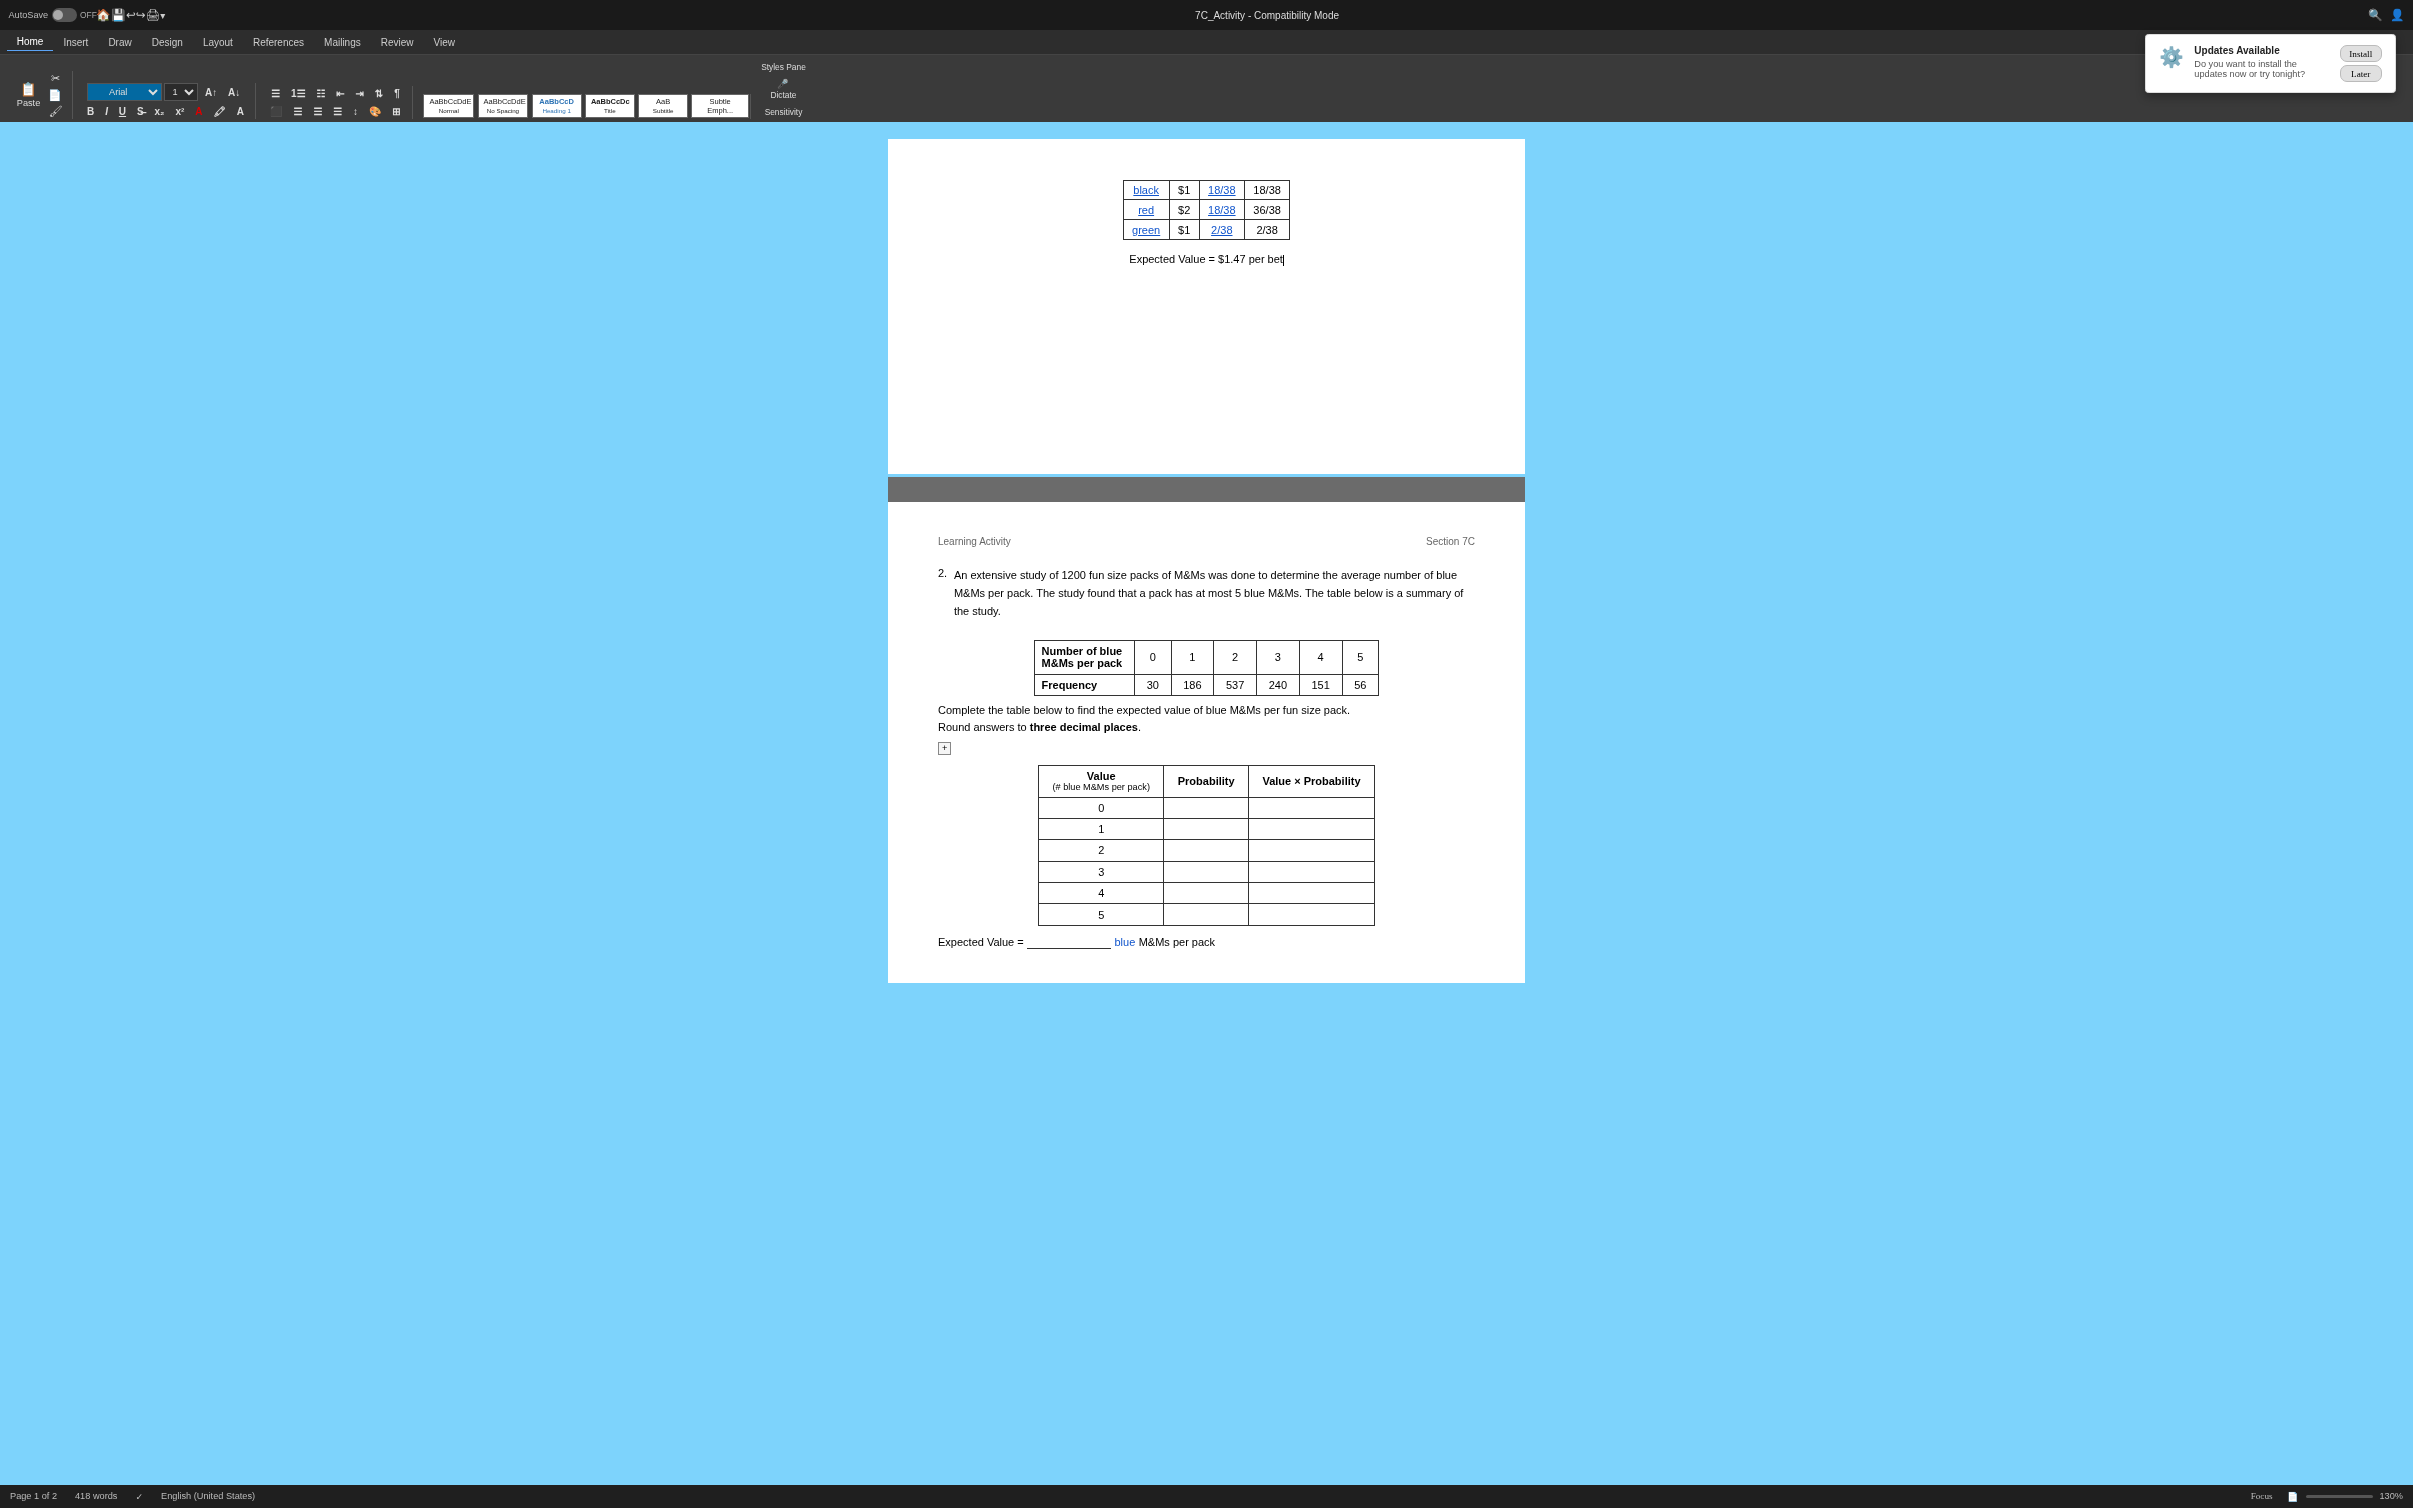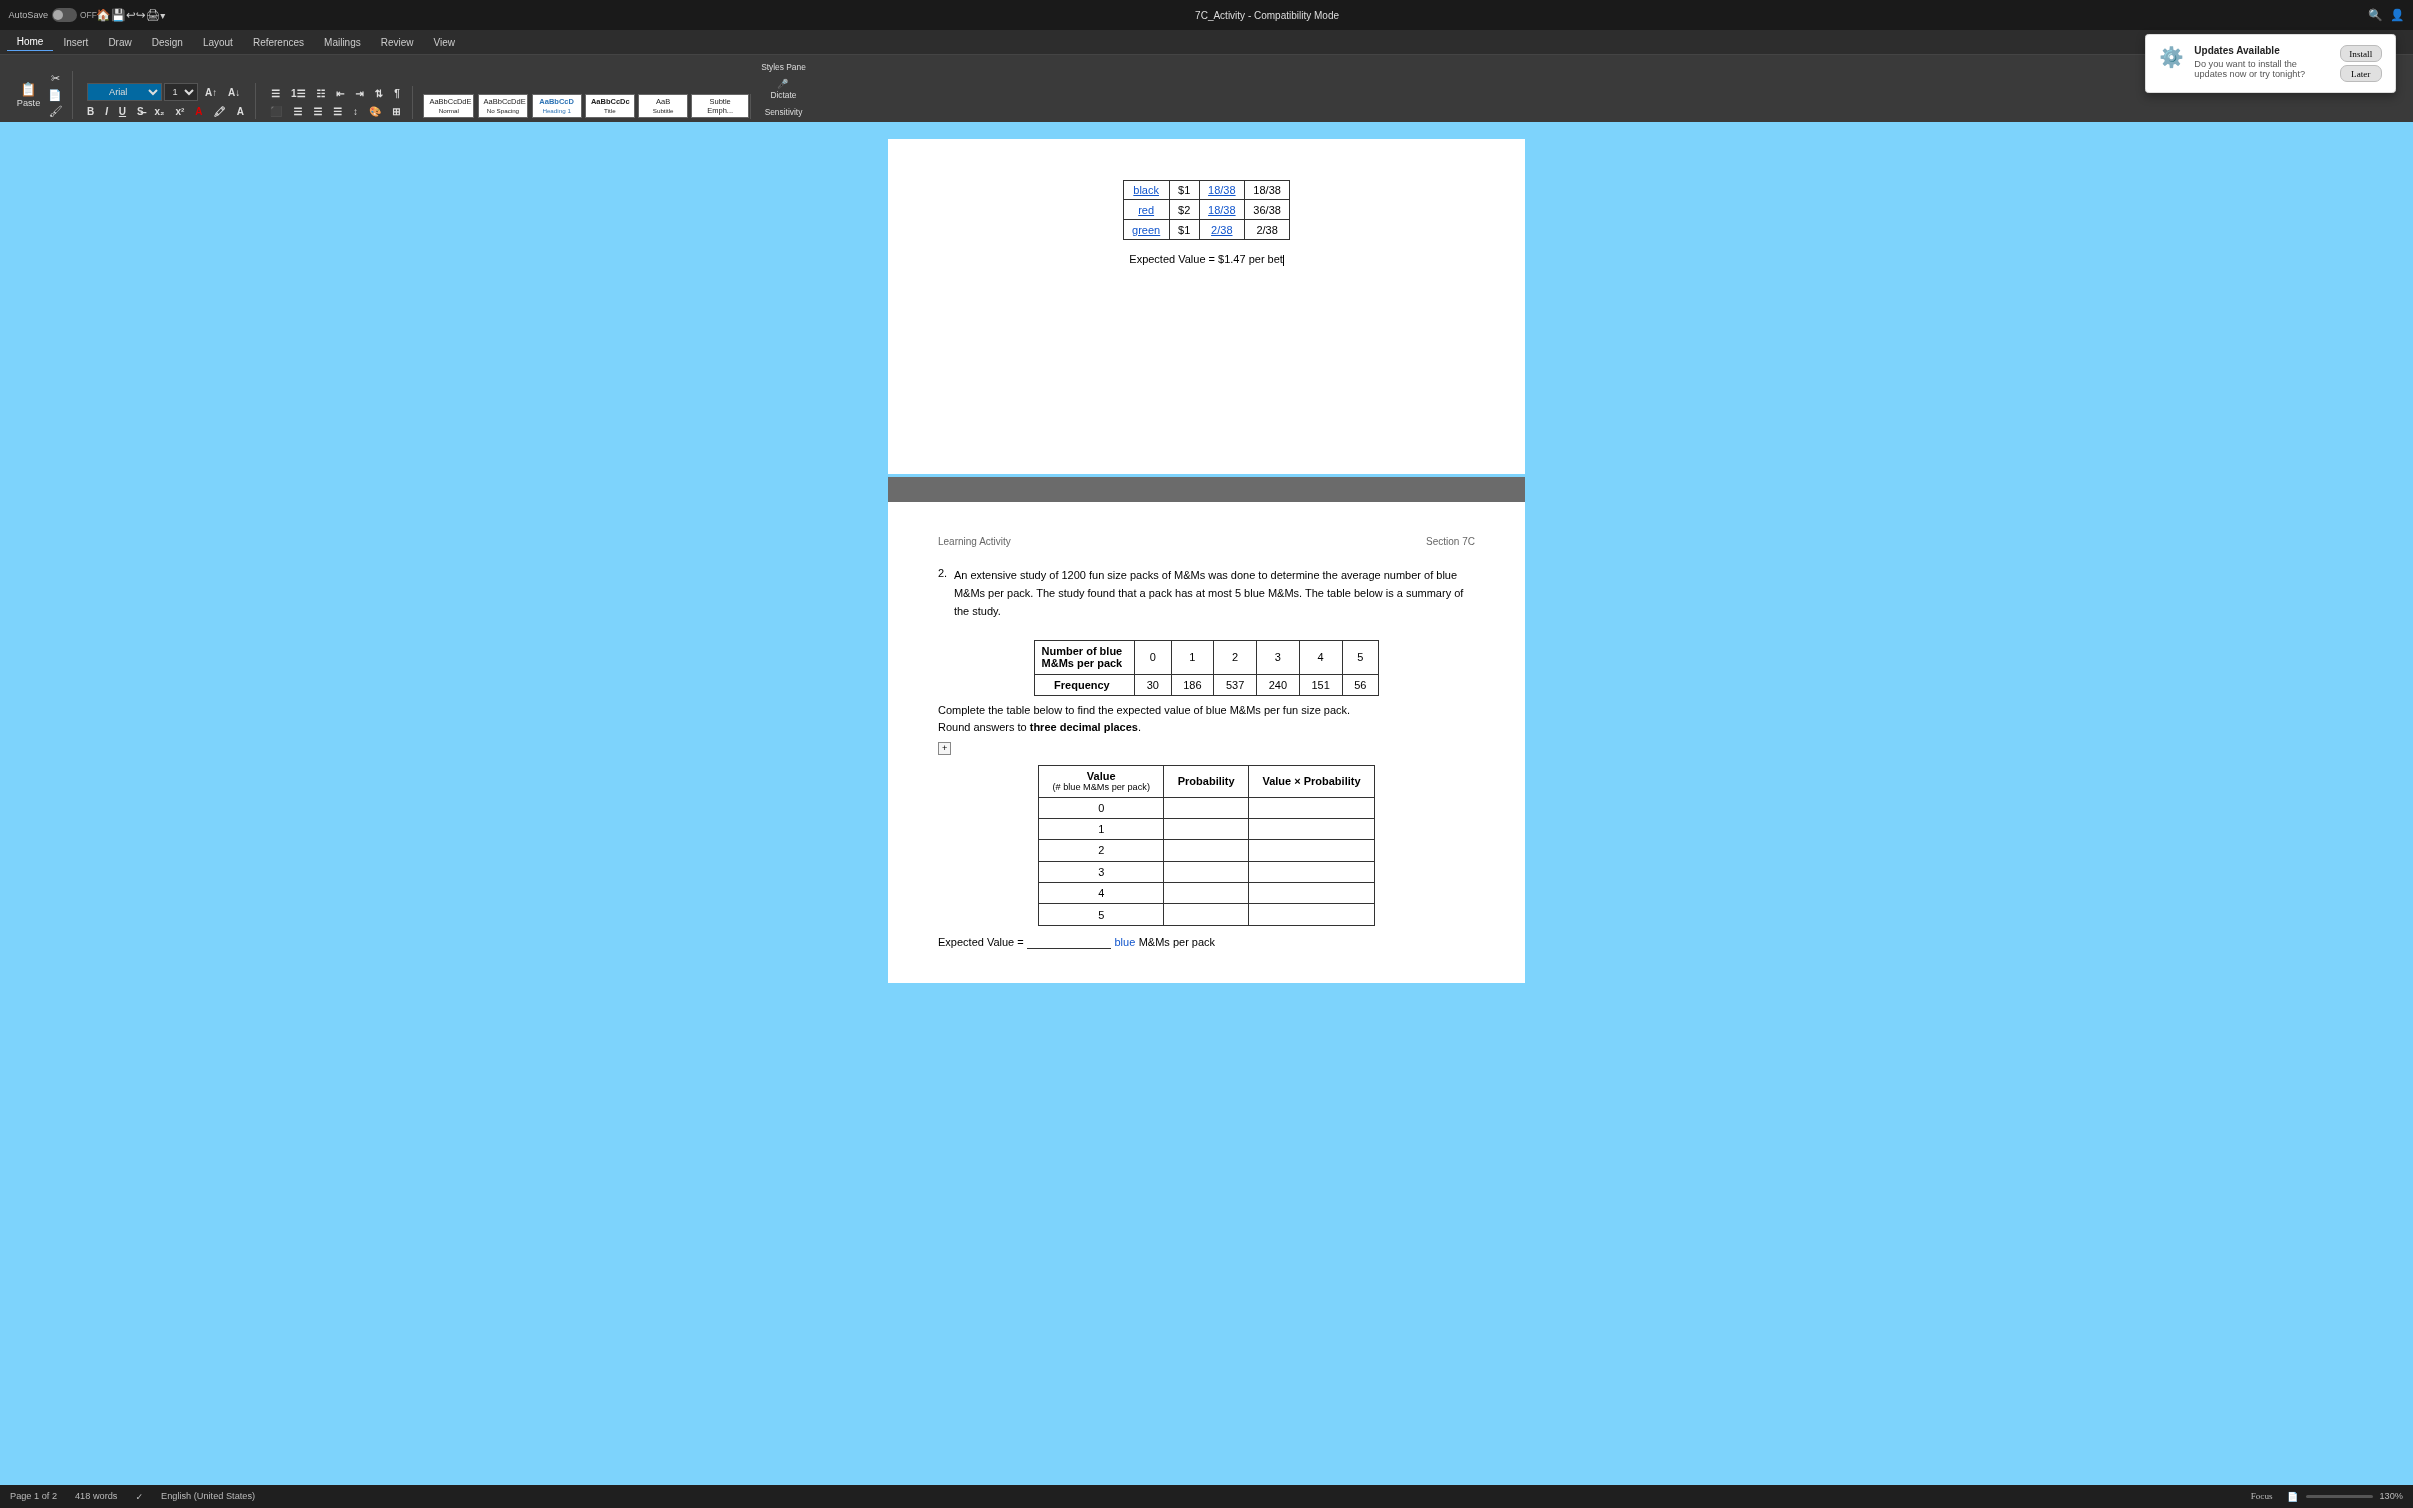--- a/index.html
+++ b/index.html
@@ -78,21 +78,21 @@
     
     .page-header { display: flex; justify-content: space-between; margin-bottom: 20px; }
     .page-header-left { color: #666; font-size: 10px; font-style: normal; }
     .page-header-right { color: #666; font-size: 10px; }
 
     .problem-text { font-size: 11px; line-height: 1.6; margin-bottom: 10px; }
     .problem-num { font-size: 11px; }
 
     .summary-table { border-collapse: collapse; margin: 8.4px auto; }
     .summary-table td, .summary-table th { border: 0.8px solid #333; padding: 4.2px 11.7px; font-size: 11px; text-align: center; }
-    .summary-table th { font-weight: bold; text-align: center; padding-left: 6.7px; }
+    .summary-table th { font-weight: bold; text-align: left; padding-left: 6.7px; }
 
     .complete-table { border-collapse: collapse; margin: 6.7px auto; }
     .complete-table td, .complete-table th { border: 0.8px solid #333; padding: 4.2px 13.4px; font-size: 11px; text-align: center; }
     .complete-table th { font-weight: bold; }
     .complete-table .col-value { min-width: 109px; }
     .complete-table .col-prob { min-width: 84px; }
     .complete-table .col-vp { min-width: 126px; }
 
     .instruction-text { font-size: 11px; margin-bottom: 5px; }
     .bold { font-weight: bold; }

